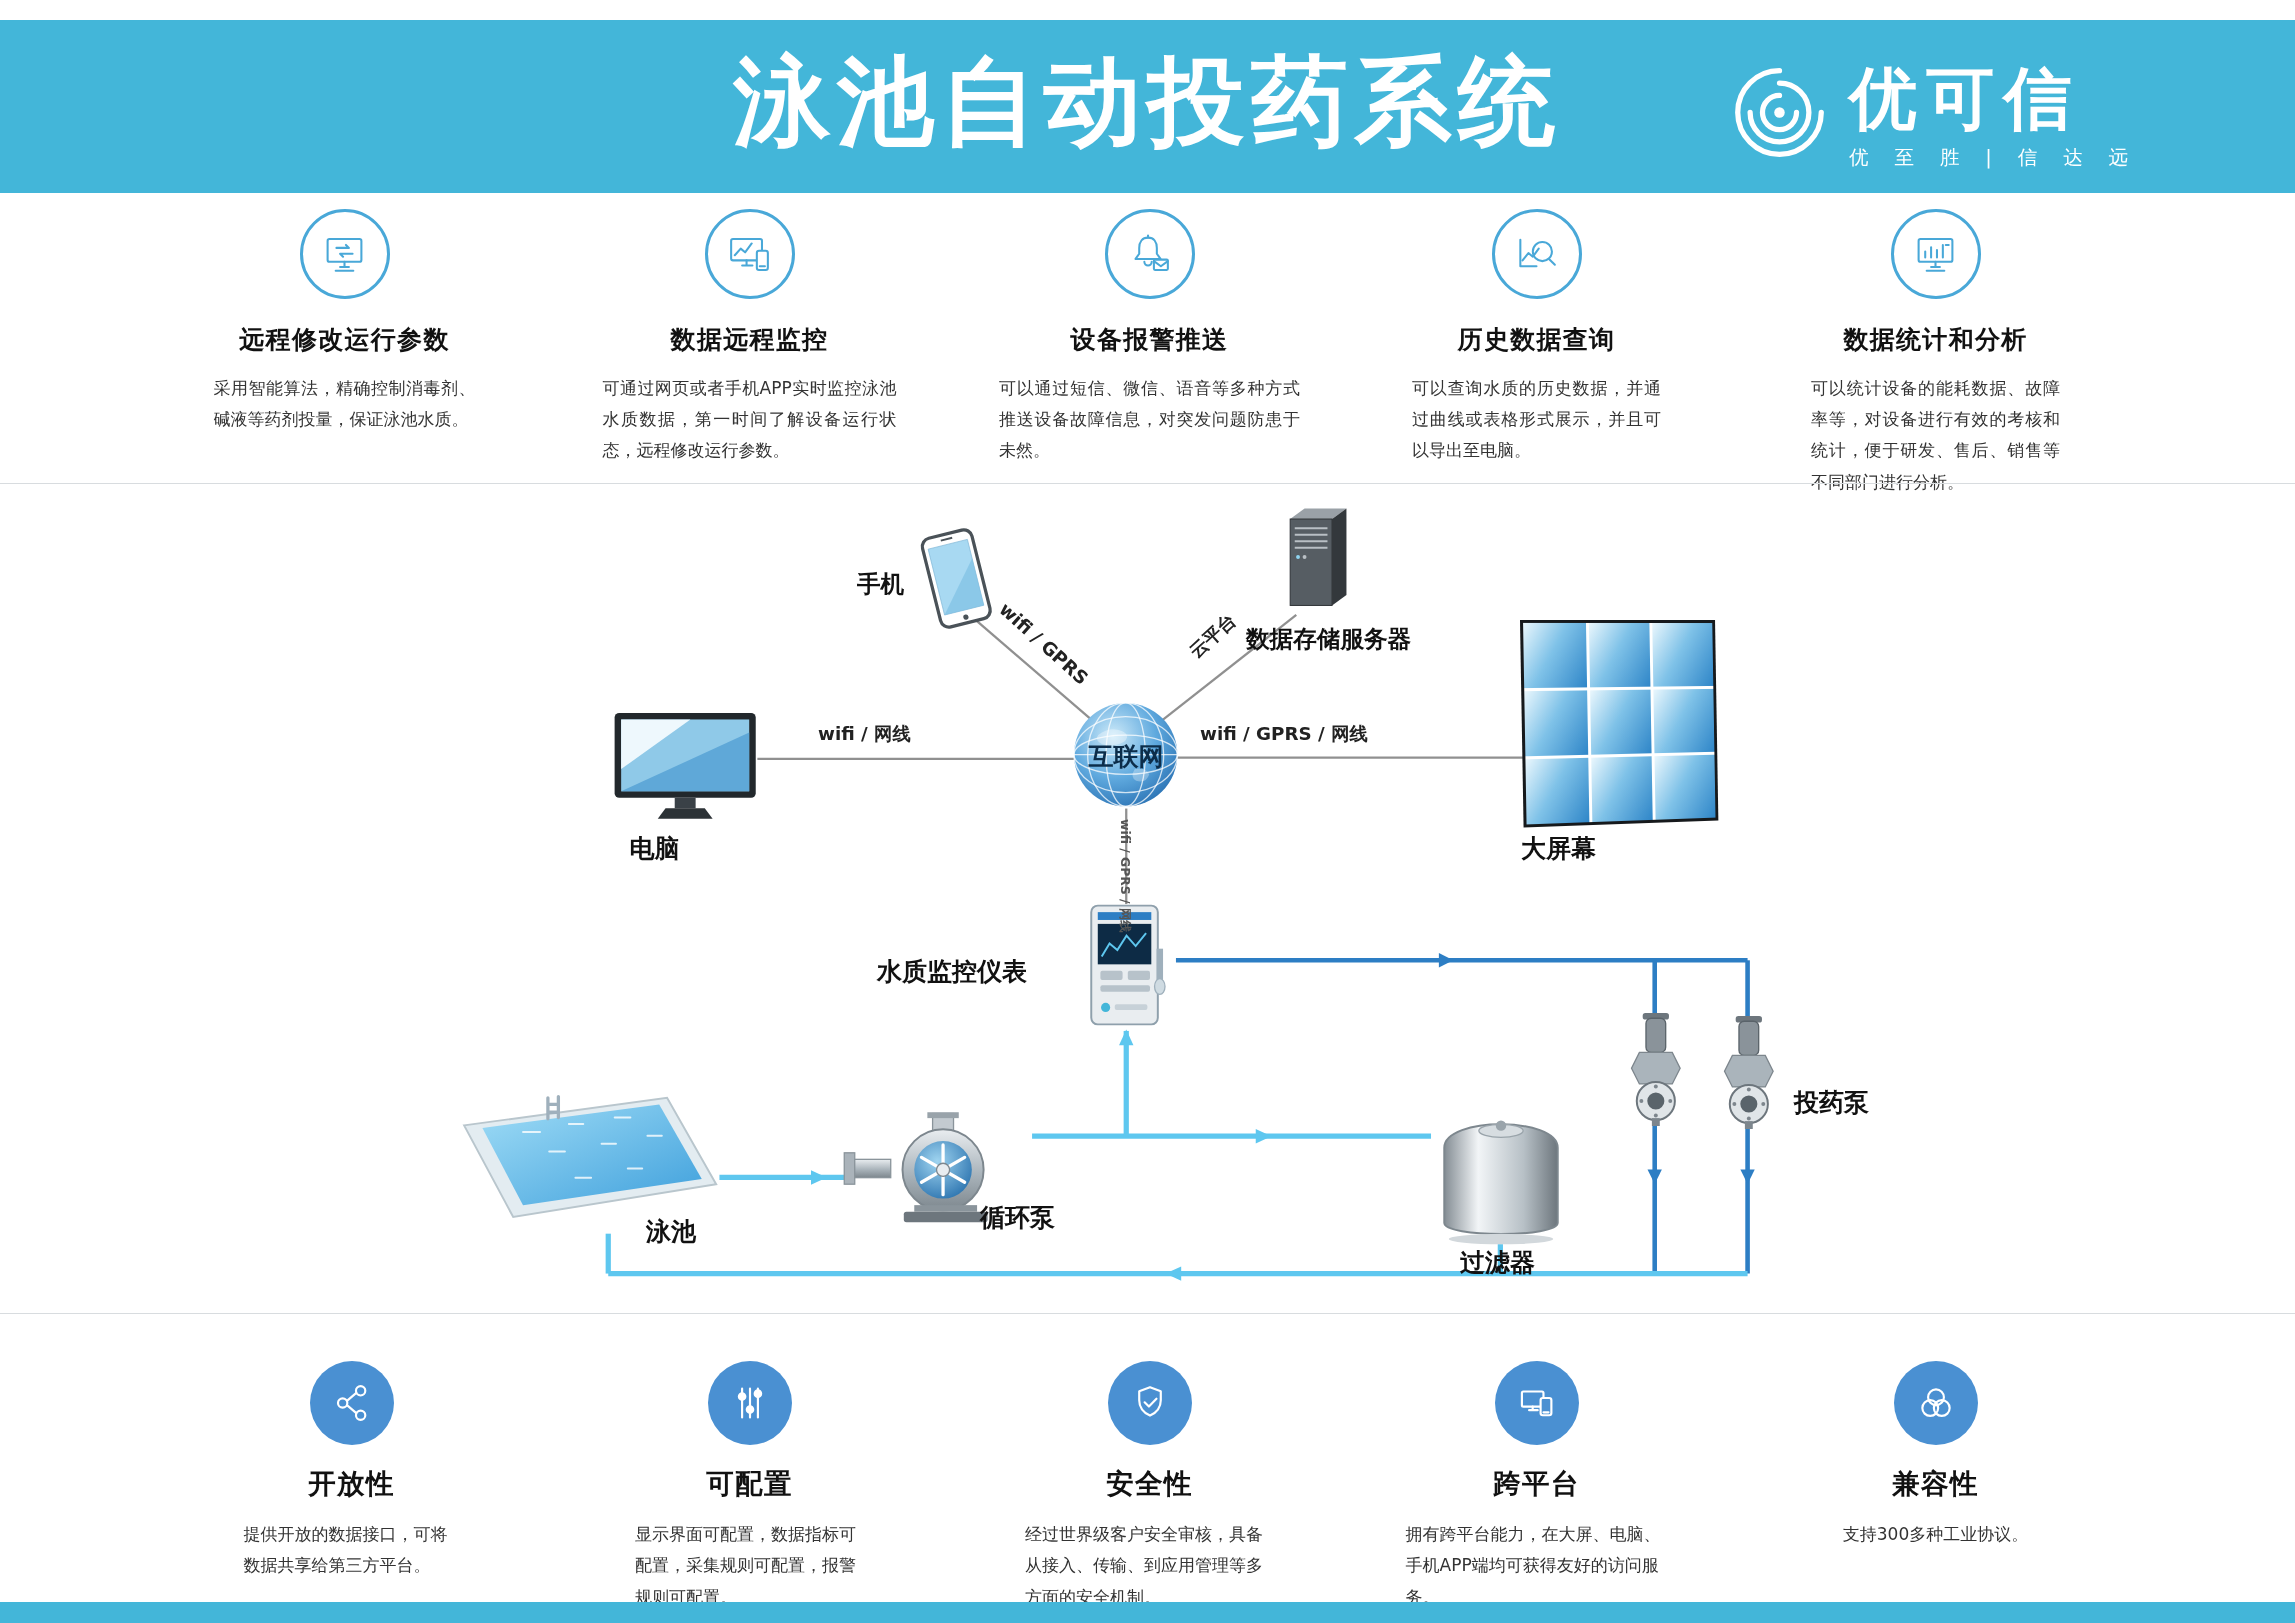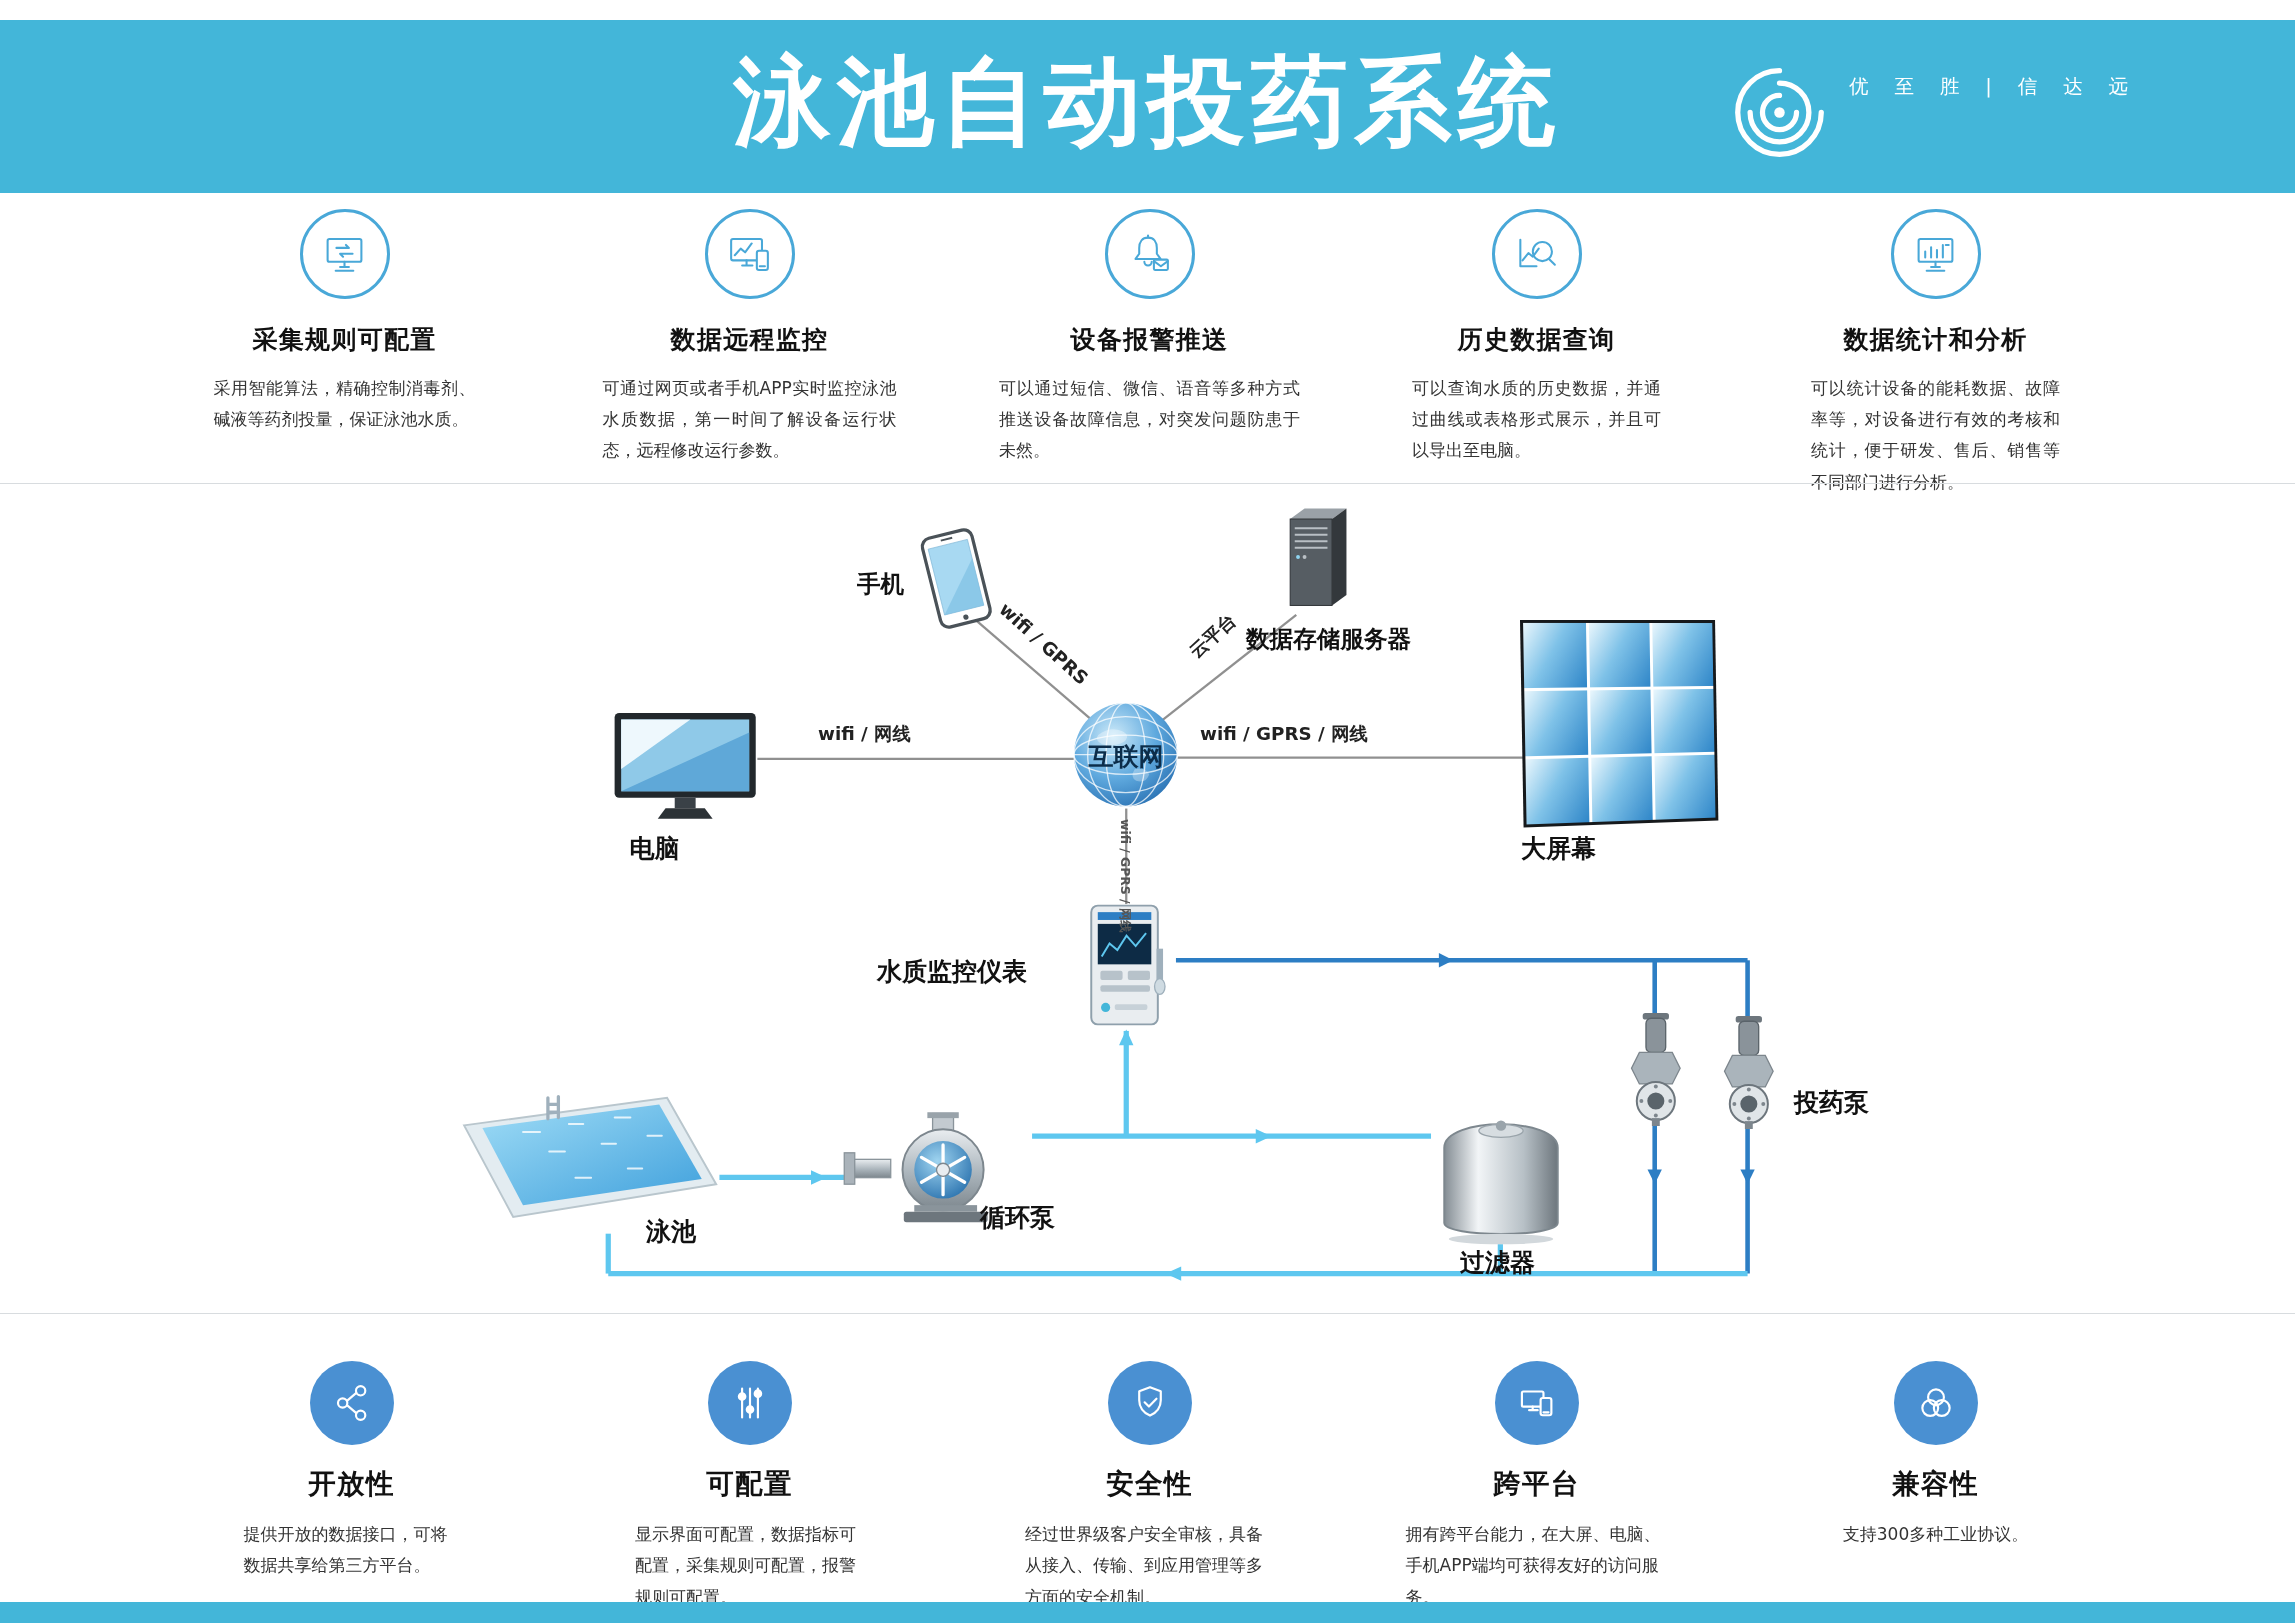--- a/index.html
+++ b/index.html
@@ -59,34 +59,35 @@
     <div class="logo">
       <svg width="99" height="99" viewBox="0 0 64 64">
         <g fill="none" stroke="#ffffff" stroke-width="3.4" stroke-linecap="round">
           <path d="M32 5 A27 27 0 1 0 59 32"></path>
           <path d="M32 13 A19 19 0 1 1 13 32"></path>
           <path d="M32 21 A11 11 0 1 0 43 32"></path>
           <circle cx="32" cy="32" r="3.4" fill="#fff" stroke="none"></circle>
         </g>
       </svg>
       <div class="logo-text">
+        <div class="logo-name">优可信</div>
         <div class="logo-tag">优 至 胜 | 信 达 远</div>
       </div>
     </div>
   </div>
 
   <div class="feature" style="left:194px;top:209px;">
     <div class="fcircle">
       <svg width="47" height="47" viewBox="0 0 64 64" fill="none" stroke="#49a8d8" stroke-width="2.8" stroke-linecap="round" stroke-linejoin="round">
         <rect x="9" y="11" width="46" height="31" rx="2.5"></rect>
         <path d="M26 49 h12 M20 54 h24 M32 42 v7"></path>
         <path d="M21 23 h17 l-4 -4 M43 31 h-17 l4 4"></path>
       </svg>
     </div>
-    <div class="ftitle">采集规则可配置</div>
+    <div class="ftitle">远程修改运行参数</div>
     <div class="fdesc" style="width:262px;">采用智能算法，精确控制消毒剂、碱液等药剂投量，保证泳池水质。</div>
   </div>
 
   <div class="feature" style="left:599px;top:209px;">
     <div class="fcircle">
       <svg width="47" height="47" viewBox="0 0 64 64" fill="none" stroke="#49a8d8" stroke-width="2.8" stroke-linecap="round" stroke-linejoin="round">
         <rect x="7" y="11" width="42" height="29" rx="2.5"></rect>
         <path d="M12 33 l8 -9 6 5 9 -12"></path>
         <path d="M22 47 h14 M28 40 v7"></path>
         <rect x="42" y="27" width="15" height="26" rx="3" fill="#ffffff"></rect>

